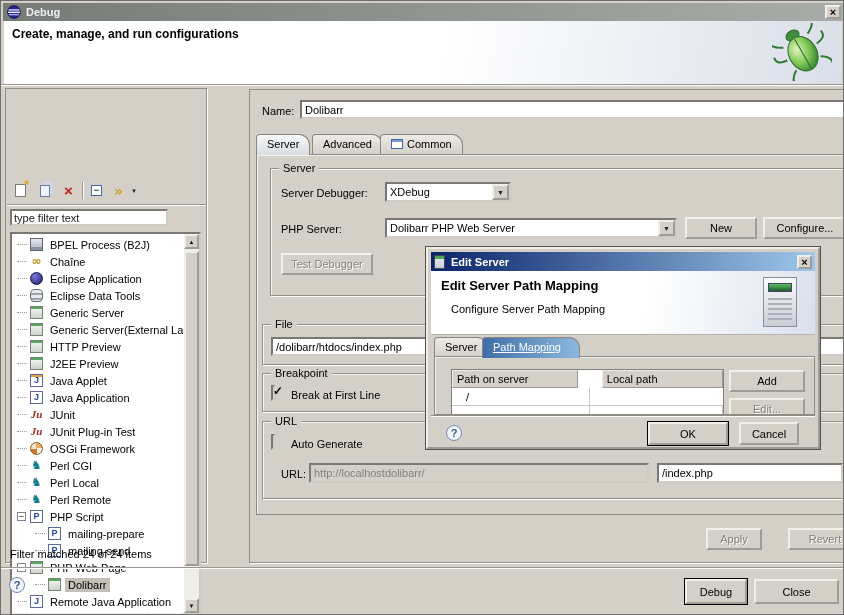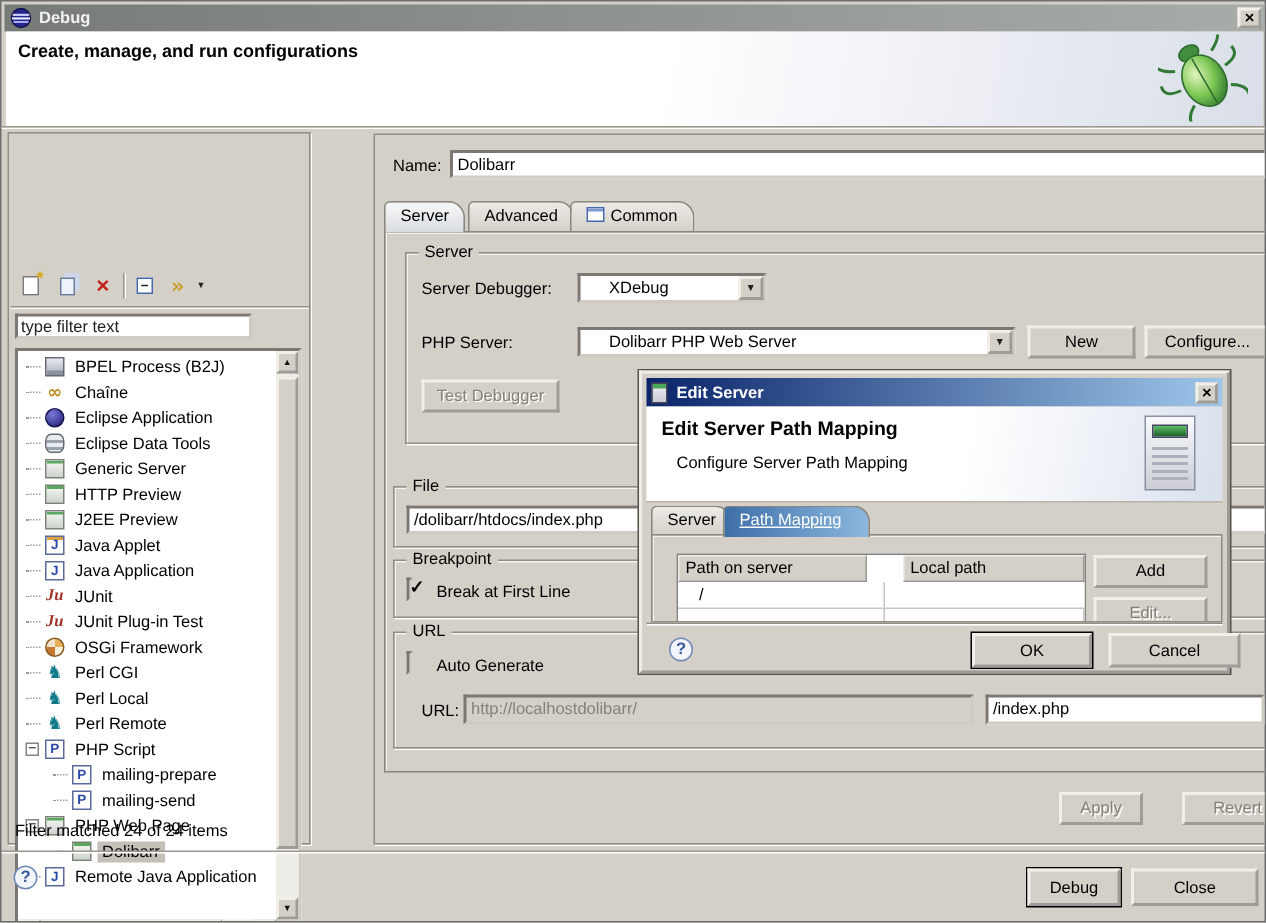--- a/index.html
+++ b/index.html
@@ -19,21 +19,21 @@
   
   .btn{background:#d4d0c8;border:2px outset #f2efe9;text-align:center;display:flex;align-items:center;justify-content:center;cursor:default;}
   .btn.default{box-shadow:0 0 0 1px #000;}
   .btn.disabled{color:#86827a;text-shadow:1px 1px 0 #fff;}
   .field{background:#fff;border:2px inset #cfcbc3;font-size:11px;padding:1px 3px;width:100%;height:100%;color:#000;}
   .field.dis{background:#d4d0c8;color:#84807a;}
   input.field{outline:none;}
   .groupbox{border:1px solid #928e86;box-shadow:1px 1px 0 #fff,inset 1px 1px 0 #f6f4f0;}
   .grouptitle{position:absolute;top:-7px;left:8px;background:#d4d0c8;padding:0 4px;}
   .combo{display:flex;background:#fff;border:2px inset #cfcbc3;align-items:center;}
-  .combo .cval{flex:1;padding-left:19px;white-space:nowrap;overflow:hidden;}
+  .combo .cval{flex:1;padding-left:3px;white-space:nowrap;overflow:hidden;}
   .combo .dd{width:17px;align-self:stretch;background:#d4d0c8;border:2px outset #f2efe9;font-size:7px;display:flex;align-items:center;justify-content:center;color:#222;}
   .cb{width:13px;height:13px;background:#fff;border:2px inset #cfcbc3;position:relative;}
   .cb .mark{position:absolute;left:0px;top:-3px;font-weight:bold;font-size:12px;}
   .help{width:16px;height:16px;border-radius:50%;border:1px solid #7088b8;background:#f2f5fa;color:#3a5a9a;font:bold 11px/15px "Liberation Sans",sans-serif;text-align:center;}
 
   
   .tab{position:absolute;top:0;height:20px;padding:3px 10px 0 10px;background:linear-gradient(180deg,#edebe7,#d4d0c8);border:1px solid #8a867e;border-bottom:none;border-radius:4px 11px 0 0;white-space:nowrap;}
   .tab.active{height:21px;z-index:3;background:linear-gradient(180deg,#f7f8f9,#d8dce0);}
   .tab.activeblue{background:linear-gradient(90deg,#3e6ea8,#8cb8de);color:#fff;text-decoration:underline;}
   .tabicon{display:inline-block;width:12px;height:10px;background:#fff;border:1px solid #4466aa;box-shadow:inset 0 2px 0 #7a9ad0;margin-right:4px;vertical-align:-1px;}
@@ -189,20 +189,25 @@
             <span class="tlabel">Eclipse Data Tools</span>
           </div>
         <div class="trow">
             <span class="conn"></span>
             <span class="ticon i-server"></span>
             <span class="tlabel">Generic Server</span>
           </div>
         <div class="trow">
             <span class="conn"></span>
             <span class="ticon i-server"></span>
+            <span class="tlabel">Generic Server(External La</span>
+          </div>
+        <div class="trow">
+            <span class="conn"></span>
+            <span class="ticon i-server"></span>
             <span class="tlabel">HTTP Preview</span>
           </div>
         <div class="trow">
             <span class="conn"></span>
             <span class="ticon i-server"></span>
             <span class="tlabel">J2EE Preview</span>
           </div>
         <div class="trow">
             <span class="conn"></span>
             <span class="ticon i-applet">J</span>
@@ -406,19 +411,19 @@
         </div>
       <div class="abs btn disabled" style="left:294px;top:41px;width:76px;height:22px;">
           <span>Edit...</span>
         </div>
     </div>
     <div class="dlg-bottom">
       <div class="abs help" style="left:15px;top:9px;"><span>?</span></div>
       <div class="abs btn default" style="left:217px;top:6px;width:80px;height:23px;">
           <span>OK</span>
         </div>
-      <div class="abs btn" style="left:308px;top:6px;width:88px;height:23px;">
+      <div class="abs btn" style="left:308px;top:6px;width:60px;height:23px;">
           <span>Cancel</span>
         </div>
     </div>
   </div>
 
 </div>
 
 </body></html>

